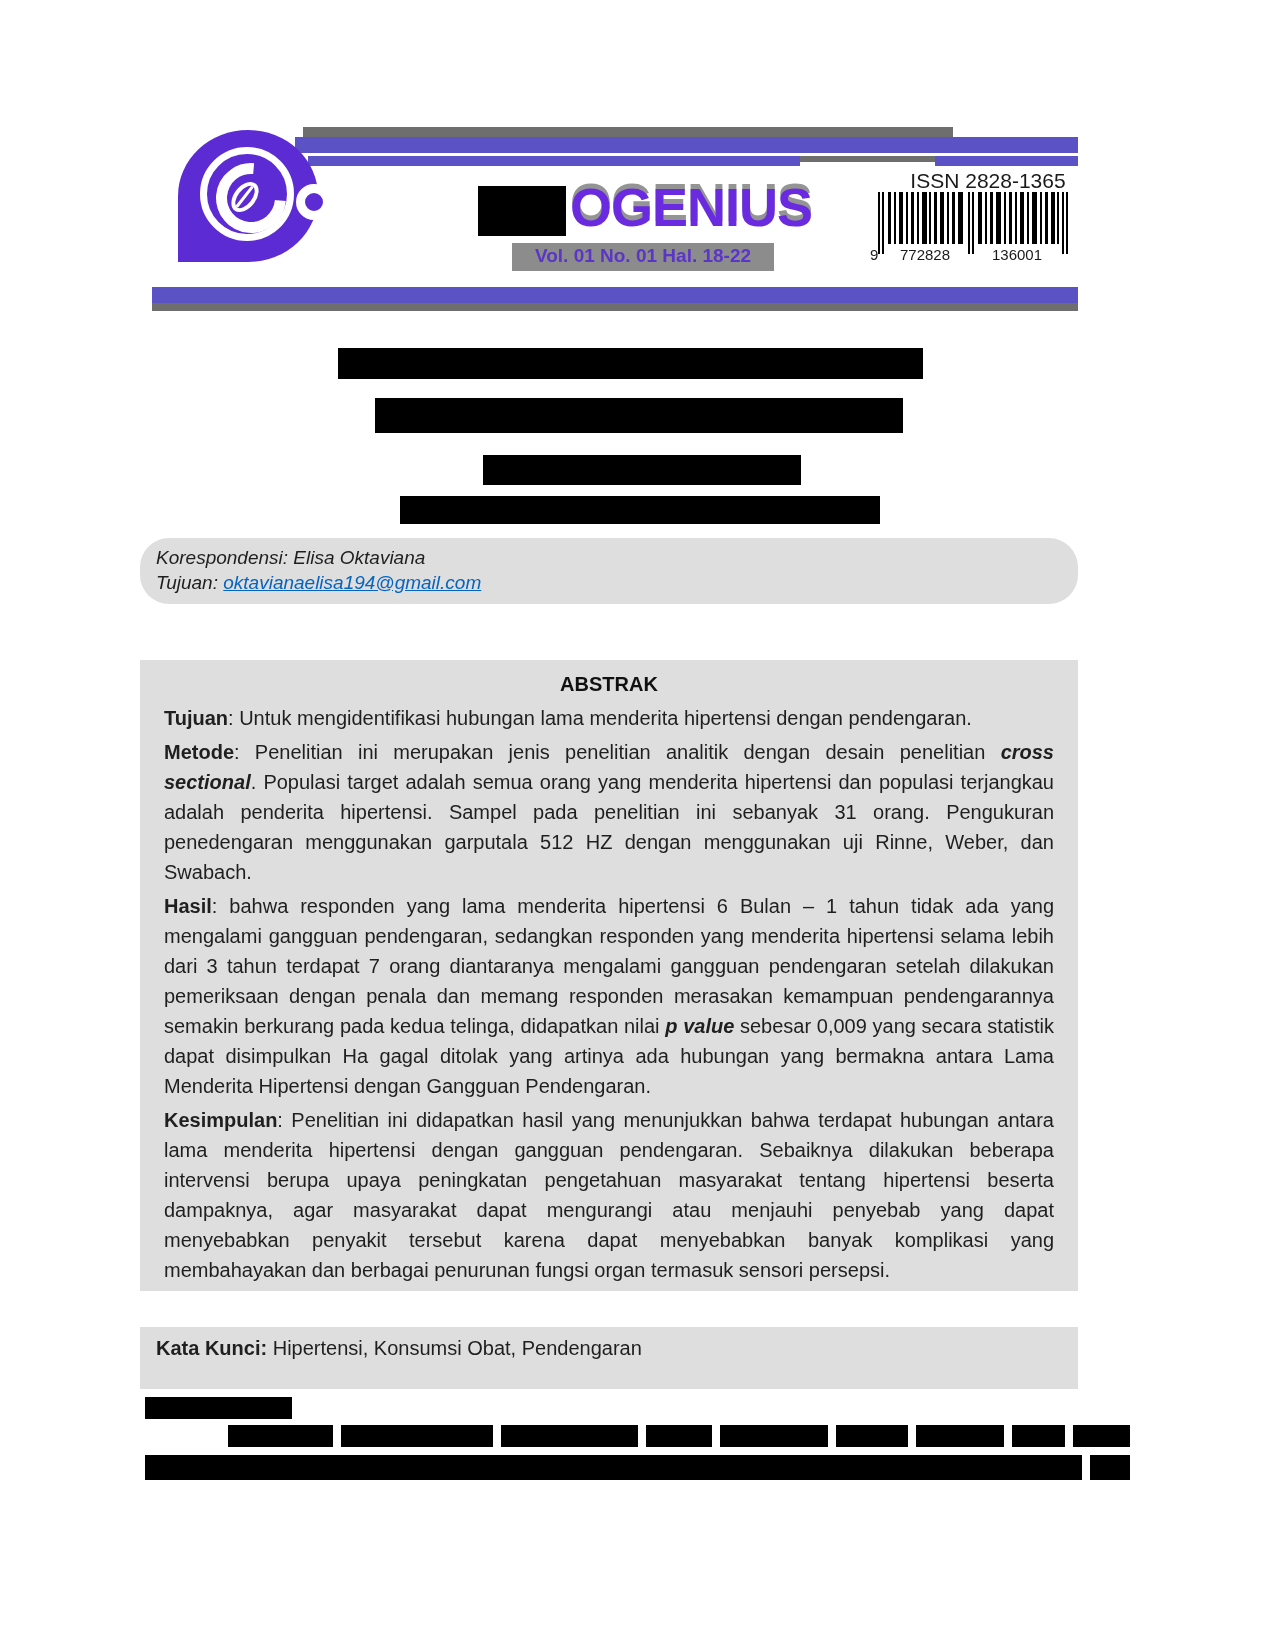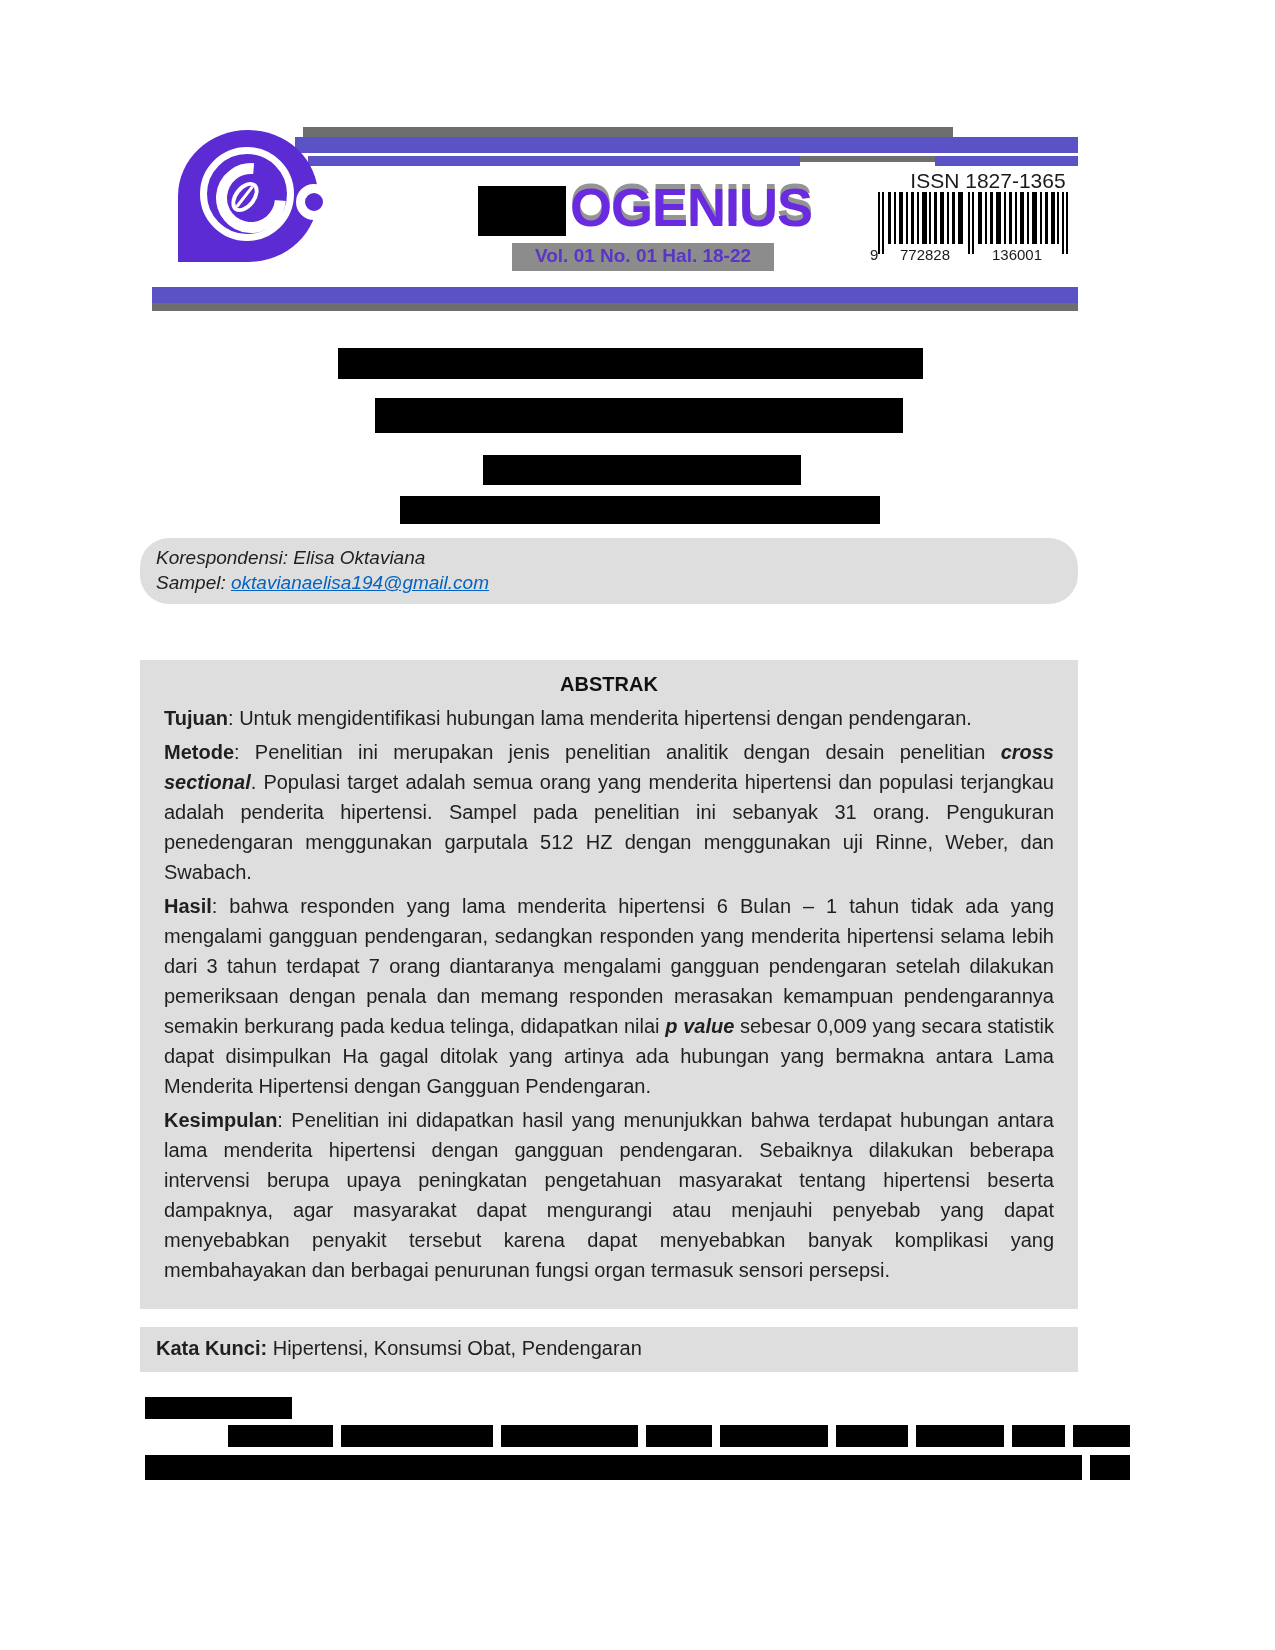--- a/index.html
+++ b/index.html
@@ -44,26 +44,26 @@
              text-align:center;}
   .barcode{position:absolute;left:868px;top:192px;width:212px;height:72px;}
   .barcode text{font-family:"Liberation Sans",sans-serif;font-size:15px;fill:#1a1a1a;}
   
   .redact{position:absolute;background:#000;}
   
   .gray-block{position:absolute;left:140px;width:938px;background:var(--block-gray,#dedede);
              box-sizing:border-box;}
   .corr{top:538px;padding:7px 16px 9px 16px;font-style:italic;font-size:19px;line-height:25px;border-radius:29px;}
   .corr a{color:var(--link-blue,#0563c1);text-decoration:underline;}
-  .abstract{top:660px;padding:9px 20px 20px 20px;font-size:20px;line-height:30px;}
+  .abstract{top:660px;padding:9px 20px 2px 20px;font-size:20px;line-height:30px;}
   .abstract h2{margin:0 0 3px 0;font-size:20px;text-align:center;font-weight:700;color:#111;}
   .abstract p{margin:4px;text-align:justify;}
   .b{font-weight:700;}
   .i{font-style:italic;font-weight:bold;}
-  .keywords{top:1327px;height:45px;padding:10px 16px;font-size:20px;}
+  .keywords{top:1327px;height:62px;padding:10px 16px;font-size:20px;}
   
   .footer{position:absolute;left:145px;top:1516px;width:700px;height:36px;}
   .frag{position:absolute;background:var(--bar-gray,#6e6e6e);}
   .footer-text{position:relative;z-index:2;display:block;padding-top:6px;font-size:20px;
              font-weight:700;color:var(--footer-purple,#7b3ab8);}
 </style>
 </head>
 <body>
 
 <div class="page">
@@ -81,21 +81,21 @@
     <div class="logo-handle"></div>
   </div>
   <div class="logo-wordmark">
     <span class="wm-gray">IND</span><span class="wm-purple">OGENIUS</span>
   </div>
 
   <div class="masthead-redact"></div>
   <div class="masthead-title">OGENIUS</div>
   <div class="vol-line">Vol. 01 No. 01 Hal. 18-22</div>
 
-  <div class="issn">ISSN 1827-1365</div>
+  <div class="issn">ISSN 2828-1365</div>
   <div class="barcode">
     <svg viewBox="0 0 212 72" width="212" height="72">
       <g fill="#000">
         <rect x="10" y="0" width="2" height="62"></rect>
           <rect x="14" y="0" width="2" height="62"></rect>
         <rect x="20" y="0" width="3" height="52"></rect>
           <rect x="26" y="0" width="2" height="52"></rect>
         <rect x="31" y="0" width="4" height="52"></rect>
           <rect x="38" y="0" width="2" height="52"></rect>
         <rect x="43" y="0" width="3" height="52"></rect>
@@ -135,21 +135,21 @@
   <div class="bar purple" style="left:152px;top:287px;width:926px;height:16px;"></div>
   <div class="bar gray" style="left:152px;top:303px;width:926px;height:8px;"></div>
 
   <div class="redact" style="left:338px;top:348px;width:585px;height:31px;"></div>
   <div class="redact" style="left:375px;top:398px;width:528px;height:35px;"></div>
   <div class="redact" style="left:483px;top:455px;width:318px;height:30px;"></div>
   <div class="redact" style="left:400px;top:496px;width:480px;height:28px;"></div>
 
   <div class="gray-block corr">
     <div>Korespondensi: Elisa Oktaviana</div>
-    <div><span>Sampel: </span><a href="#">oktavianaelisa194@gmail.com</a></div>
+    <div><span>Tujuan: </span><a href="#">oktavianaelisa194@gmail.com</a></div>
   </div>
 
   <div class="gray-block abstract">
     <h2>ABSTRAK</h2>
     <p><span class="b">Tujuan</span><span>: Untuk mengidentifikasi hubungan lama menderita hipertensi dengan pendengaran.</span></p>
     <p><span class="b">Metode</span><span>: Penelitian ini merupakan jenis penelitian analitik dengan desain penelitian </span><span class="i">cross sectional</span><span>. Populasi target adalah semua orang yang menderita hipertensi dan populasi terjangkau adalah penderita hipertensi. Sampel pada penelitian ini sebanyak 31 orang. Pengukuran penedengaran menggunakan garputala 512 HZ dengan menggunakan uji Rinne, Weber, dan Swabach.</span></p>
     <p><span class="b">Hasil</span><span>: bahwa responden yang lama menderita hipertensi 6 Bulan – 1 tahun tidak ada yang mengalami gangguan pendengaran, sedangkan responden yang menderita hipertensi selama lebih dari 3 tahun terdapat 7 orang diantaranya mengalami gangguan pendengaran setelah dilakukan pemeriksaan dengan penala dan memang responden merasakan kemampuan pendengarannya semakin berkurang pada kedua telinga, didapatkan nilai </span><span class="i">p value</span><span> sebesar 0,009 yang secara statistik dapat disimpulkan Ha gagal ditolak yang artinya ada hubungan yang bermakna antara Lama Menderita Hipertensi dengan Gangguan Pendengaran.</span></p>
     <p><span class="b">Kesimpulan</span><span>: Penelitian ini didapatkan hasil yang menunjukkan bahwa terdapat hubungan antara lama menderita hipertensi dengan gangguan pendengaran. Sebaiknya dilakukan beberapa intervensi berupa upaya peningkatan pengetahuan masyarakat tentang hipertensi beserta dampaknya, agar masyarakat dapat mengurangi atau menjauhi penyebab yang dapat menyebabkan penyakit tersebut karena dapat menyebabkan banyak komplikasi yang membahayakan dan berbagai penurunan fungsi organ termasuk sensori persepsi.</span></p>
   </div>
 

